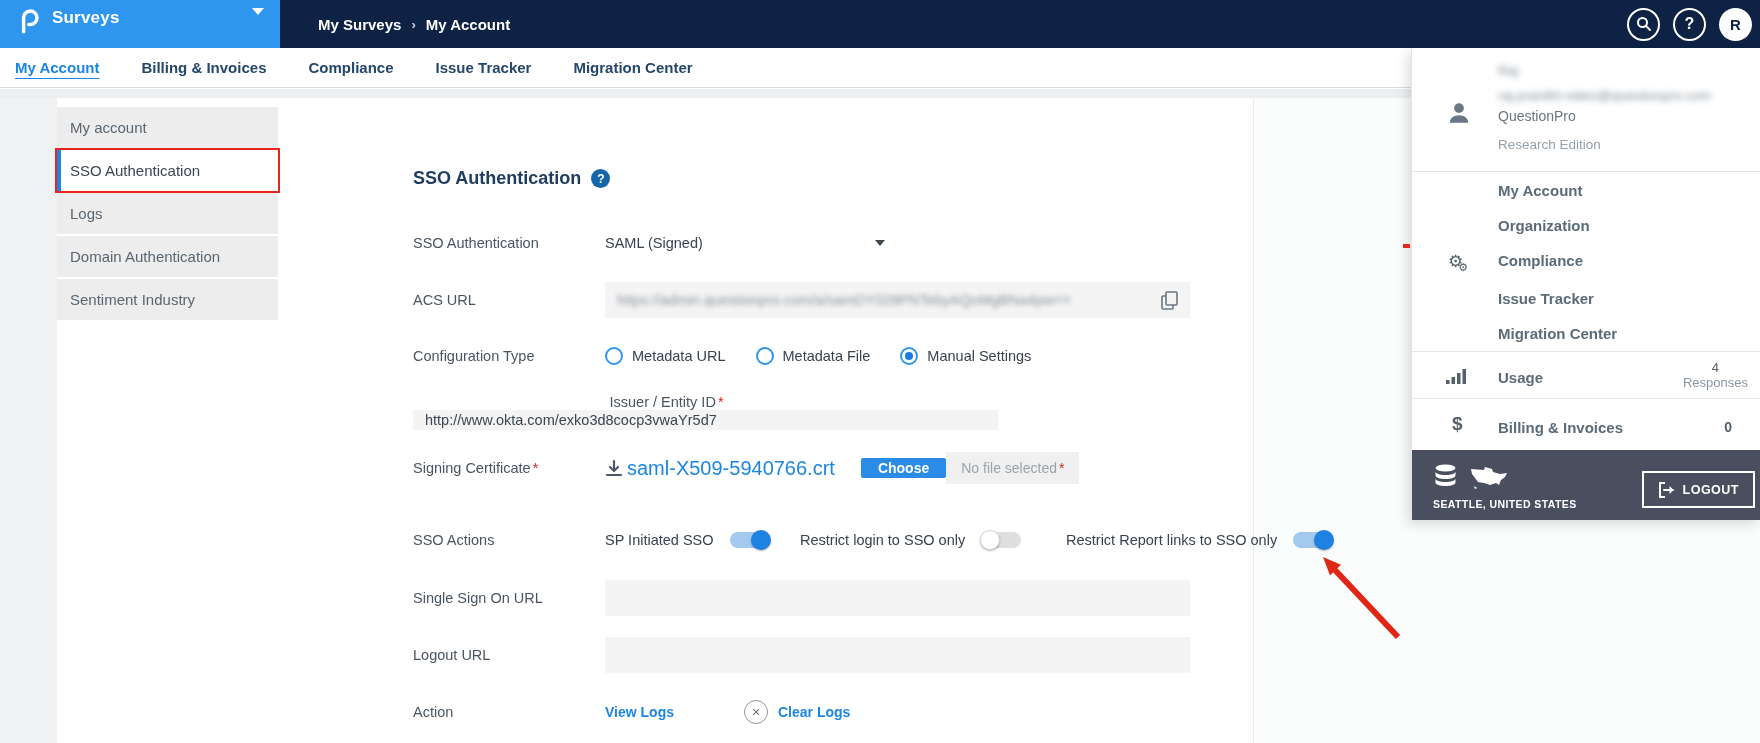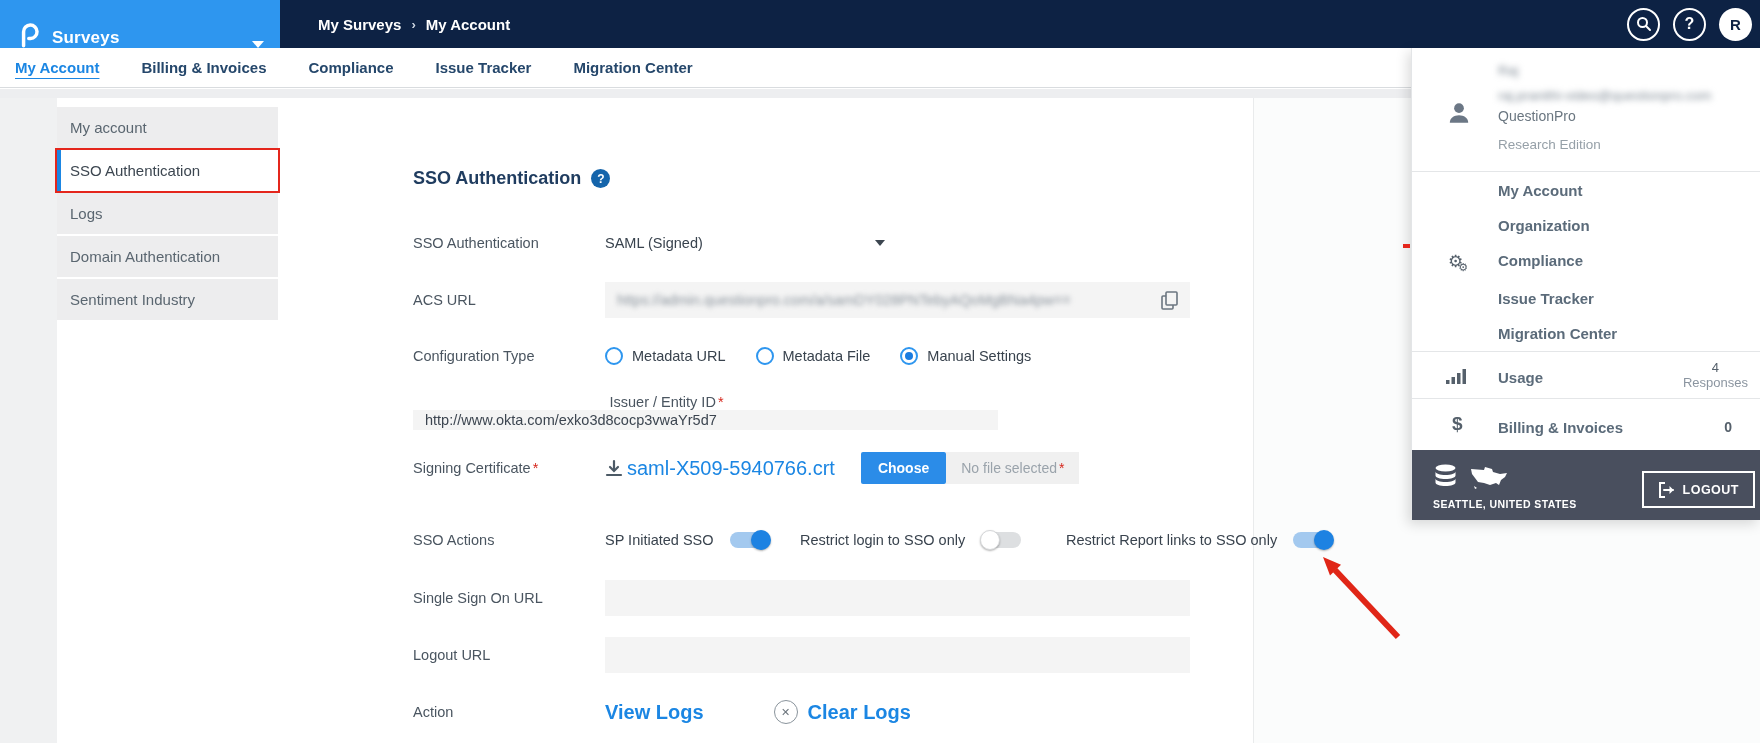--- a/index.html
+++ b/index.html
@@ -1,21 +1,21 @@
 <!DOCTYPE html>
 <html><head>
 <meta charset="utf-8">
 <style>
   * { margin:0; padding:0; box-sizing:border-box; }
   html,body { width:1760px; height:743px; }
   body { position:relative; font-family:"Liberation Sans",sans-serif; background:#fff; overflow:hidden; color:#4a5560; }
 
   
   .topnav { position:absolute; left:0; top:0; width:1760px; height:48px; background:#0d2244; display:flex; align-items:center; z-index:30; }
-  .logo-block { width:280px; height:48px; background:#2e96ef; display:flex; align-items:flex-end; padding:0 16px; color:#fff; }
+  .logo-block { width:280px; height:48px; background:#2e96ef; display:flex; align-items:flex-start; padding:8px 16px; color:#fff; }
   .logo-mark { width:26px; height:26px; margin-right:10px; }
   .logo-text { font-size:17px; font-weight:bold; letter-spacing:.2px; }
   .logo-caret { margin-left:auto; width:0; height:0; border-left:6px solid transparent; border-right:6px solid transparent; border-top:7px solid #fff; }
   .breadcrumb { display:flex; align-items:center; gap:10px; margin-left:38px; color:#fff; font-size:15px; font-weight:bold; }
   .crumb-sep { font-weight:bold; font-size:13px; color:#cfd8e3; }
   .nav-icons { margin-left:auto; display:flex; align-items:center; gap:13px; margin-right:8px; }
   .circle-btn { width:33px; height:33px; border-radius:50%; border:2px solid #fff; color:#fff; display:flex; align-items:center; justify-content:center; }
   .avatar { width:33px; height:33px; border-radius:50%; background:#fff; color:#0d2244; font-weight:bold; font-size:15px; display:flex; align-items:center; justify-content:center; }
 
   
@@ -47,33 +47,33 @@
   .selectbox { width:280px; display:flex; align-items:center; justify-content:space-between; font-size:14.5px; color:#39434e; cursor:pointer; }
   .sel-caret { width:0; height:0; border-left:5px solid transparent; border-right:5px solid transparent; border-top:6px solid #3c4650; }
 
   .radio-group { display:flex; align-items:center; gap:30px; }
   .radio-item { display:flex; align-items:center; gap:9px; cursor:pointer; }
   .radio { width:18px; height:18px; border-radius:50%; border:2px solid #2e96ef; background:#fff; position:relative; flex:none; }
   .radio.checked::after { content:""; position:absolute; left:3px; top:3px; width:8px; height:8px; border-radius:50%; background:#1a7ce0; }
   .radio-item span { font-size:14.5px; color:#39434e; }
 
   .cert-link { color:#1b86e3; font-size:20px; text-decoration:none; margin-left:4px; }
-  .btn-choose { margin-left:26px; height:32px; padding:0 17px; background:#2b8ce8; color:#fff; font-size:14px; font-weight:bold; border:none; border-radius:2px; cursor:pointer; }
+  .btn-choose { margin-left:26px; height:20px; padding:0 17px; background:#2b8ce8; color:#fff; font-size:14px; font-weight:bold; border:none; border-radius:2px; cursor:pointer; }
   .no-file { height:32px; background:#f0f0f0; display:flex; align-items:center; padding:0 15px; font-size:14px; color:#9aa3ab; }
 
   .tgl-group { position:absolute; display:flex; align-items:center; gap:16px; height:36px; }
   .tgl-group span { font-size:14.5px; color:#39434e; white-space:nowrap; }
   .toggle { width:40px; height:16px; border-radius:8px; position:relative; cursor:pointer; flex:none; }
   .toggle.on { background:#a3c9ef; }
   .toggle.off { background:#dddfe1; }
   .toggle .knob { position:absolute; top:-2px; width:20px; height:20px; border-radius:50%; box-shadow:0 1px 2px rgba(0,0,0,.3); }
   .toggle.on .knob { right:-1px; background:#1d82e2; }
   .toggle.off .knob { left:-1px; background:#fff; border:1px solid #d5d7d9; }
 
-  .link { color:#1b86e3; font-size:20px; font-weight:bold; text-decoration:none; cursor:pointer; }
+  .link { color:#1b86e3; font-size:14px; font-weight:bold; text-decoration:none; cursor:pointer; }
   .circle-x { width:24px; height:24px; border-radius:50%; border:1.5px solid #8a949c; color:#6b747c; font-size:11px; display:flex; align-items:center; justify-content:center; margin:0 10px 0 70px; }
 
   
   .panel { position:absolute; left:1411px; top:48px; width:349px; height:472px; background:#fff; box-shadow:-3px 4px 12px rgba(0,0,0,.15); border-left:1px solid #e3e5e7; z-index:40; }
   .person-ic { position:absolute; left:34px; top:52px; }
   .u-name { position:absolute; left:86px; top:15px; font-size:13.5px; color:#7d8893; }
   .u-email { position:absolute; left:86px; top:40px; font-size:13.5px; color:#7d8893; }
   .u-org { position:absolute; left:86px; top:60px; font-size:14px; color:#6a7680; }
   .u-edition { position:absolute; left:86px; top:89px; font-size:13.5px; color:#96a0a8; }
   .pdivider { position:absolute; left:0; width:349px; height:1px; background:#e4e6e8; }

